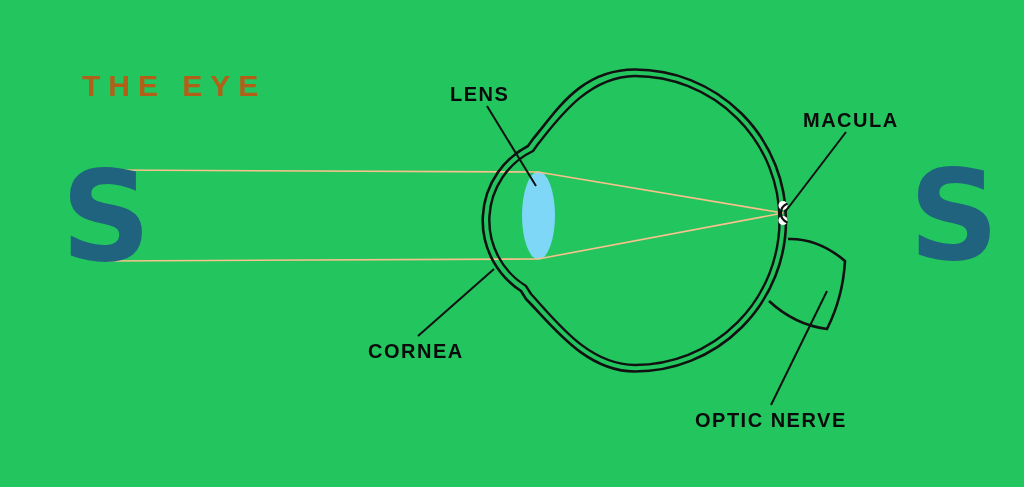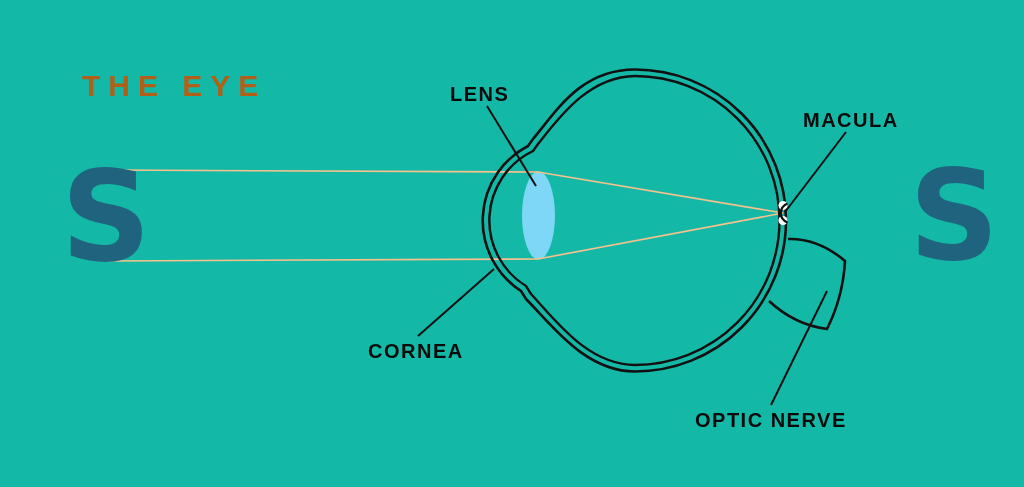--- a/index.html
+++ b/index.html
@@ -1,19 +1,19 @@
 <!DOCTYPE html>
 <html><head>
 <meta charset="utf-8">
 <style>
   html,body{margin:0;padding:0;background:#fff;}
   .stage{
     position:relative;
     width:1024px;height:487px;
-    background:#14b8a6;
+    background:#22c55e;
     overflow:hidden;
     font-family:"Liberation Sans",sans-serif;
   }
   svg{display:block;}
   text{font-family:"Liberation Sans",sans-serif;}
   .label-txt{
     font-size:20px;
     font-weight:bold;
     letter-spacing:1.5px;
     fill:#0a0a0a;

